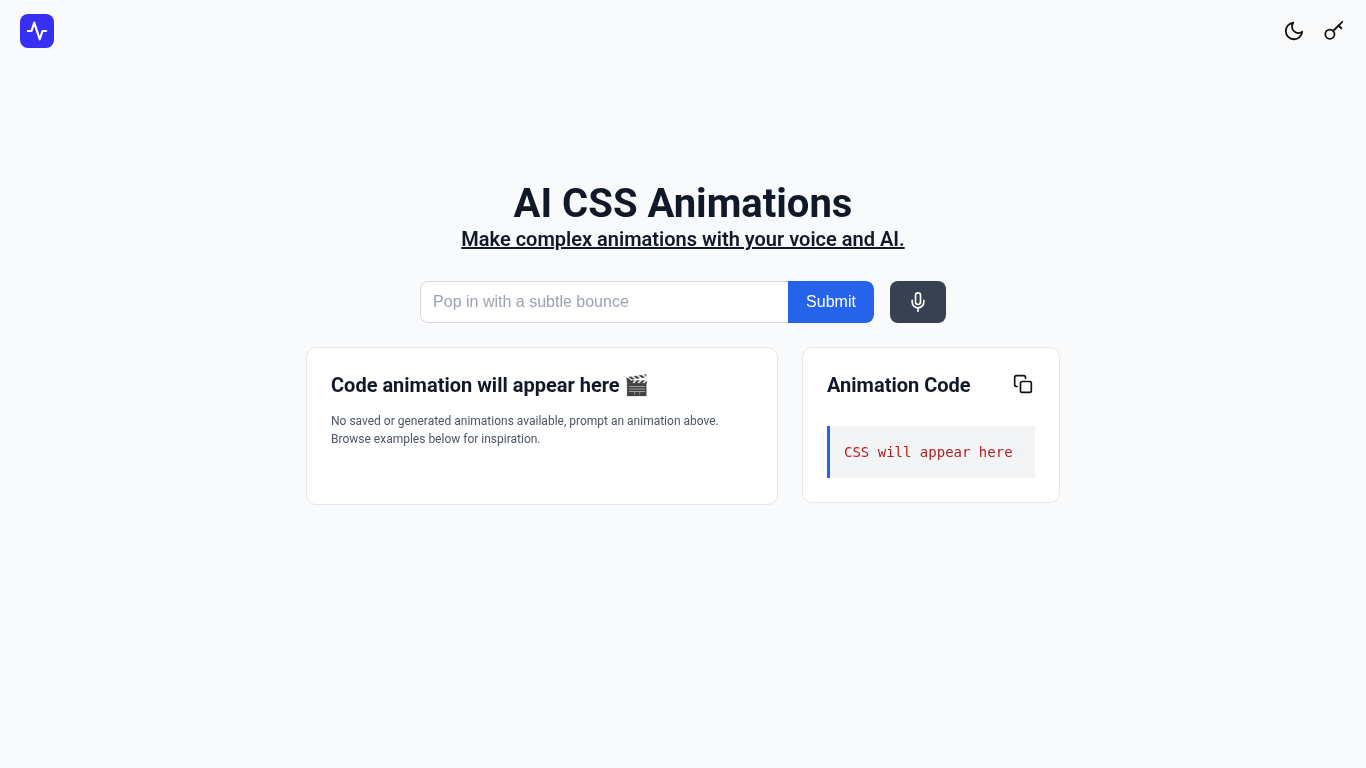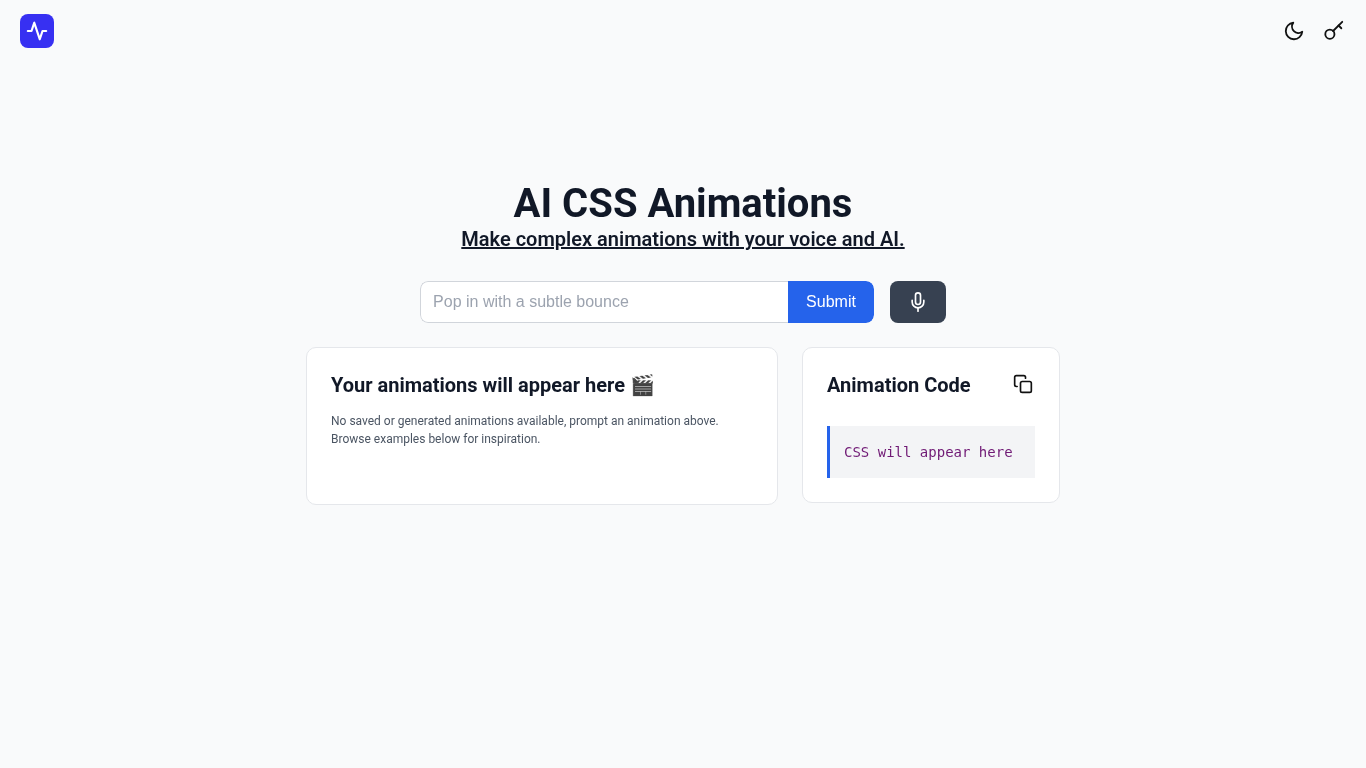--- a/index.html
+++ b/index.html
@@ -142,21 +142,21 @@
   color: #111;
   cursor: pointer;
 }
 .code-box {
   margin-top: 28px;
   background: #f3f4f6;
   border-left: 3px solid #2563eb;
   padding: 18px 14px;
   font-family: ui-monospace, Menlo, Consolas, monospace;
   font-size: 14px;
-  color: #701a75;
+  color: #b91c1c;
 }
 </style>
 </head>
 <body>
 
 <div class="header">
   <div class="logo-box">
     <svg width="22" height="22" viewBox="0 0 24 24" fill="none" stroke="#fff" stroke-width="2.4" stroke-linecap="round" stroke-linejoin="round">
       <polyline points="22 12 18 12 15 21 9 3 6 12 2 12"></polyline>
     </svg>
@@ -190,21 +190,21 @@
       <svg width="20" height="20" viewBox="0 0 24 24" fill="none" stroke="currentColor" stroke-width="2" stroke-linecap="round" stroke-linejoin="round">
         <path d="M12 1a3 3 0 0 0-3 3v8a3 3 0 0 0 6 0V4a3 3 0 0 0-3-3z"></path>
         <path d="M19 10v2a7 7 0 0 1-14 0v-2"></path>
         <line x1="12" y1="19" x2="12" y2="23"></line>
       </svg>
     </button>
   </div>
 
   <div class="panels">
     <div class="panel panel-left">
-      <div class="panel-title">Your animations will appear here 🎬</div>
+      <div class="panel-title">Code animation will appear here 🎬</div>
       <div class="panel-desc">No saved or generated animations available, prompt an animation above. Browse examples below for inspiration.</div>
     </div>
     <div class="panel panel-right">
       <div class="panel-right-head">
         <div class="panel-title">Animation Code</div>
         <div class="copy-btn">
           <svg width="20" height="20" viewBox="0 0 24 24" fill="none" stroke="currentColor" stroke-width="2" stroke-linecap="round" stroke-linejoin="round">
             <rect x="9" y="9" width="13" height="13" rx="2" ry="2"></rect>
             <path d="M5 15H4a2 2 0 0 1-2-2V4a2 2 0 0 1 2-2h9a2 2 0 0 1 2 2v1"></path>
           </svg>

